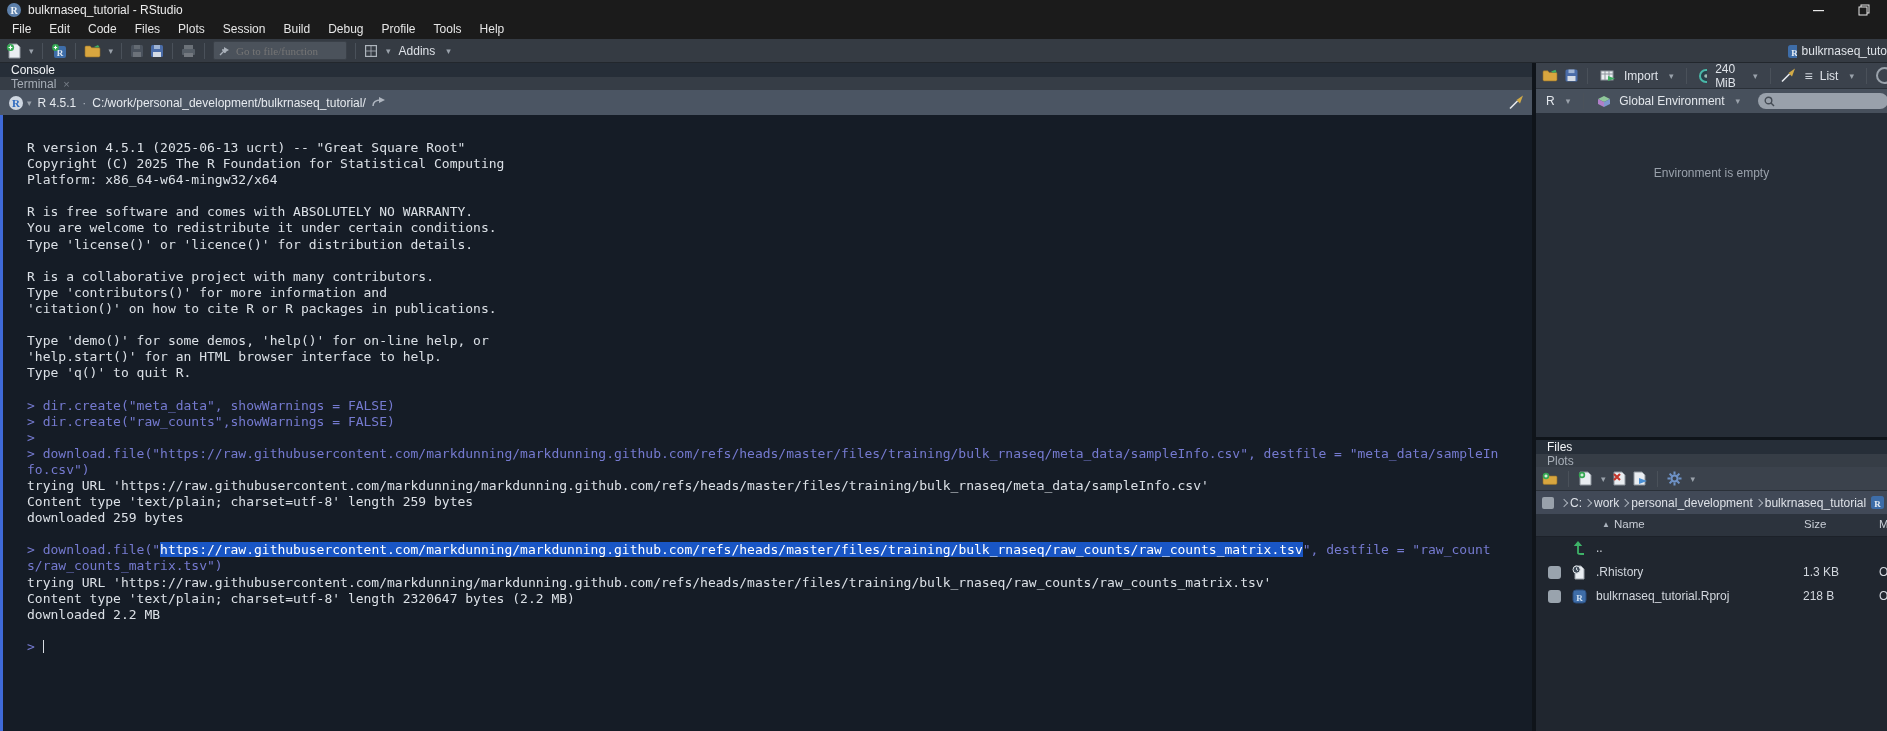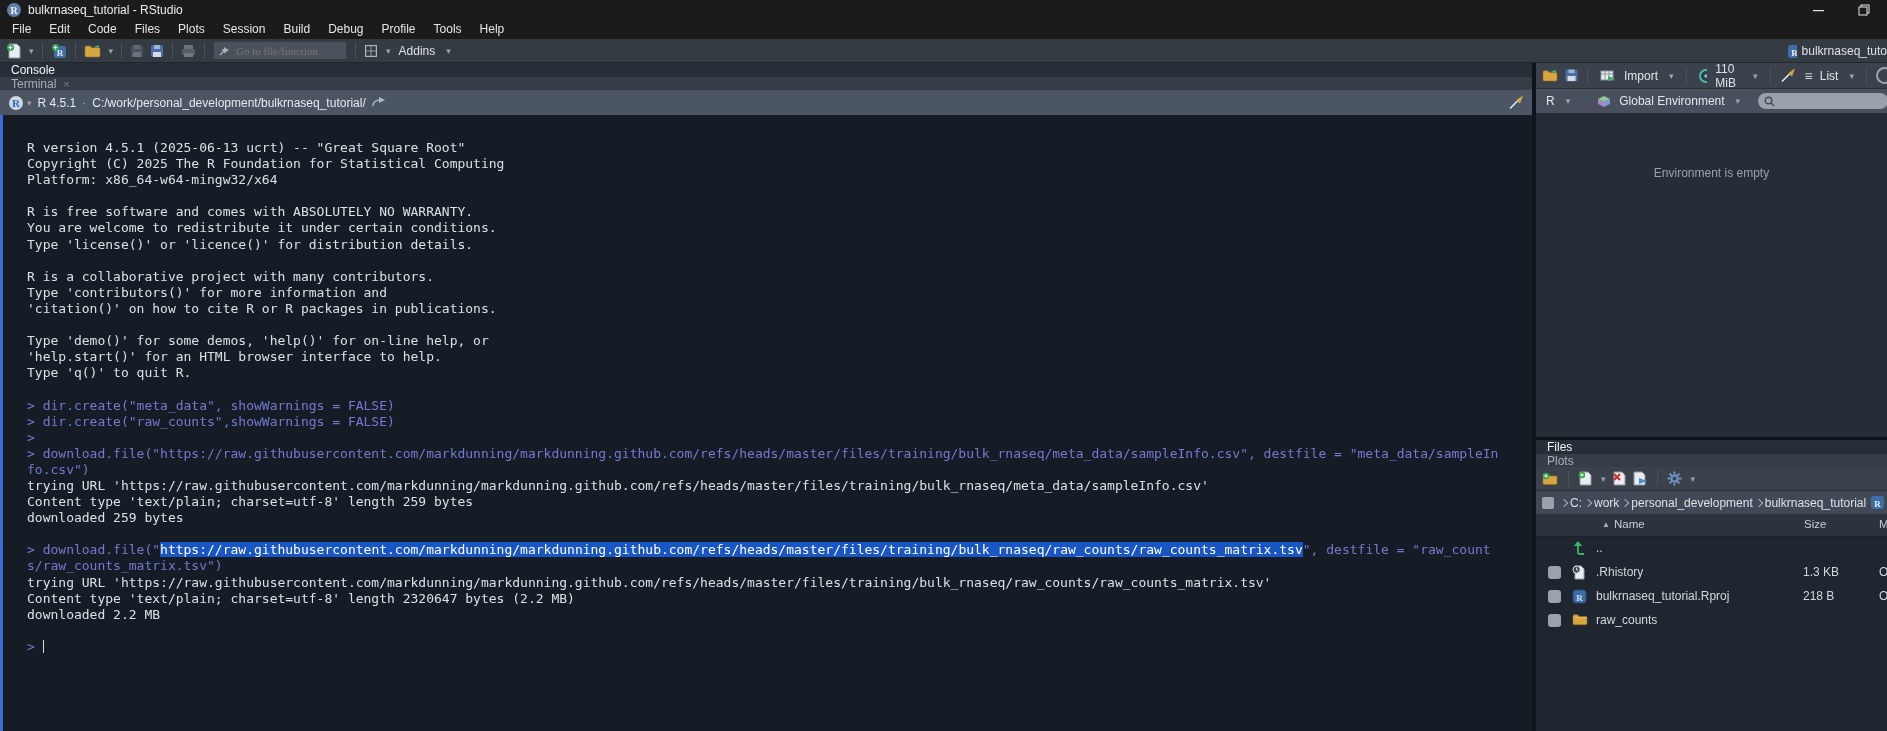--- a/index.html
+++ b/index.html
@@ -277,21 +277,21 @@
         </svg>
       <span>Import</span>
       <span class="caret">▾</span>
     </span>
     <span class="sep"></span>
     <span class="tb-group">
       <svg width="14" height="14">
           <circle cx="7" cy="7" r="6" fill="#274049" stroke="#49b8a8" stroke-width="2"></circle>
           <circle cx="7" cy="7" r="1.8" fill="#9fb9b3"></circle>
         </svg>
-      <span>110 MiB</span>
+      <span>240 MiB</span>
       <span class="caret">▾</span>
     </span>
     <span class="sep"></span>
     <span class="tbi">
       <svg width="16" height="15">
           <path d="M2 13.5 L9.5 6" stroke="#e6e9ee" stroke-width="1.6"></path>
           <path d="M8.5 5 l3.5 3.5 3-8z" fill="#d2ab47"></path>
         </svg>
     </span>
     <span class="tb-group" style="margin-left:auto">
@@ -441,24 +441,14 @@
           <span class="cbx"></span>
         </span>
         <span class="cell-icon"><svg width="15" height="15">
             <rect x="1" y="1" width="13" height="13" rx="3" fill="#3e6da8" stroke="#2a4d7d"></rect>
             <text x="7.5" y="11.5" text-anchor="middle" font-size="9" fill="#cfe0f2" font-family="Liberation Serif,serif" font-weight="bold">R</text>
           </svg></span>
         <span class="cell-name">bulkrnaseq_tutorial.Rproj</span>
         <span class="cell-size">218 B</span>
         <span class="cell-mod">O</span>
       </div>
-      <div class="frow">
-        <span class="cell-check">
-          <span class="cbx"></span>
-        </span>
-        <span class="cell-icon"><svg width="16" height="13">
-            <path d="M1 3c0-.7.5-1.2 1.2-1.2h3.6l1.4 1.7h6.6c.7 0 1.2.5 1.2 1.2v5.8c0 .7-.5 1.2-1.2 1.2H2.2c-.7 0-1.2-.5-1.2-1.2z" fill="#d8a63f" stroke="#93702a" stroke-width=".6"></path>
-            <path d="M1 4.6h14" stroke="#e4bc63" stroke-width="1"></path>
-          </svg></span>
-        <span class="cell-name">raw_counts</span>
-      </div>
     </div>
 </div>
 
 </body></html>

